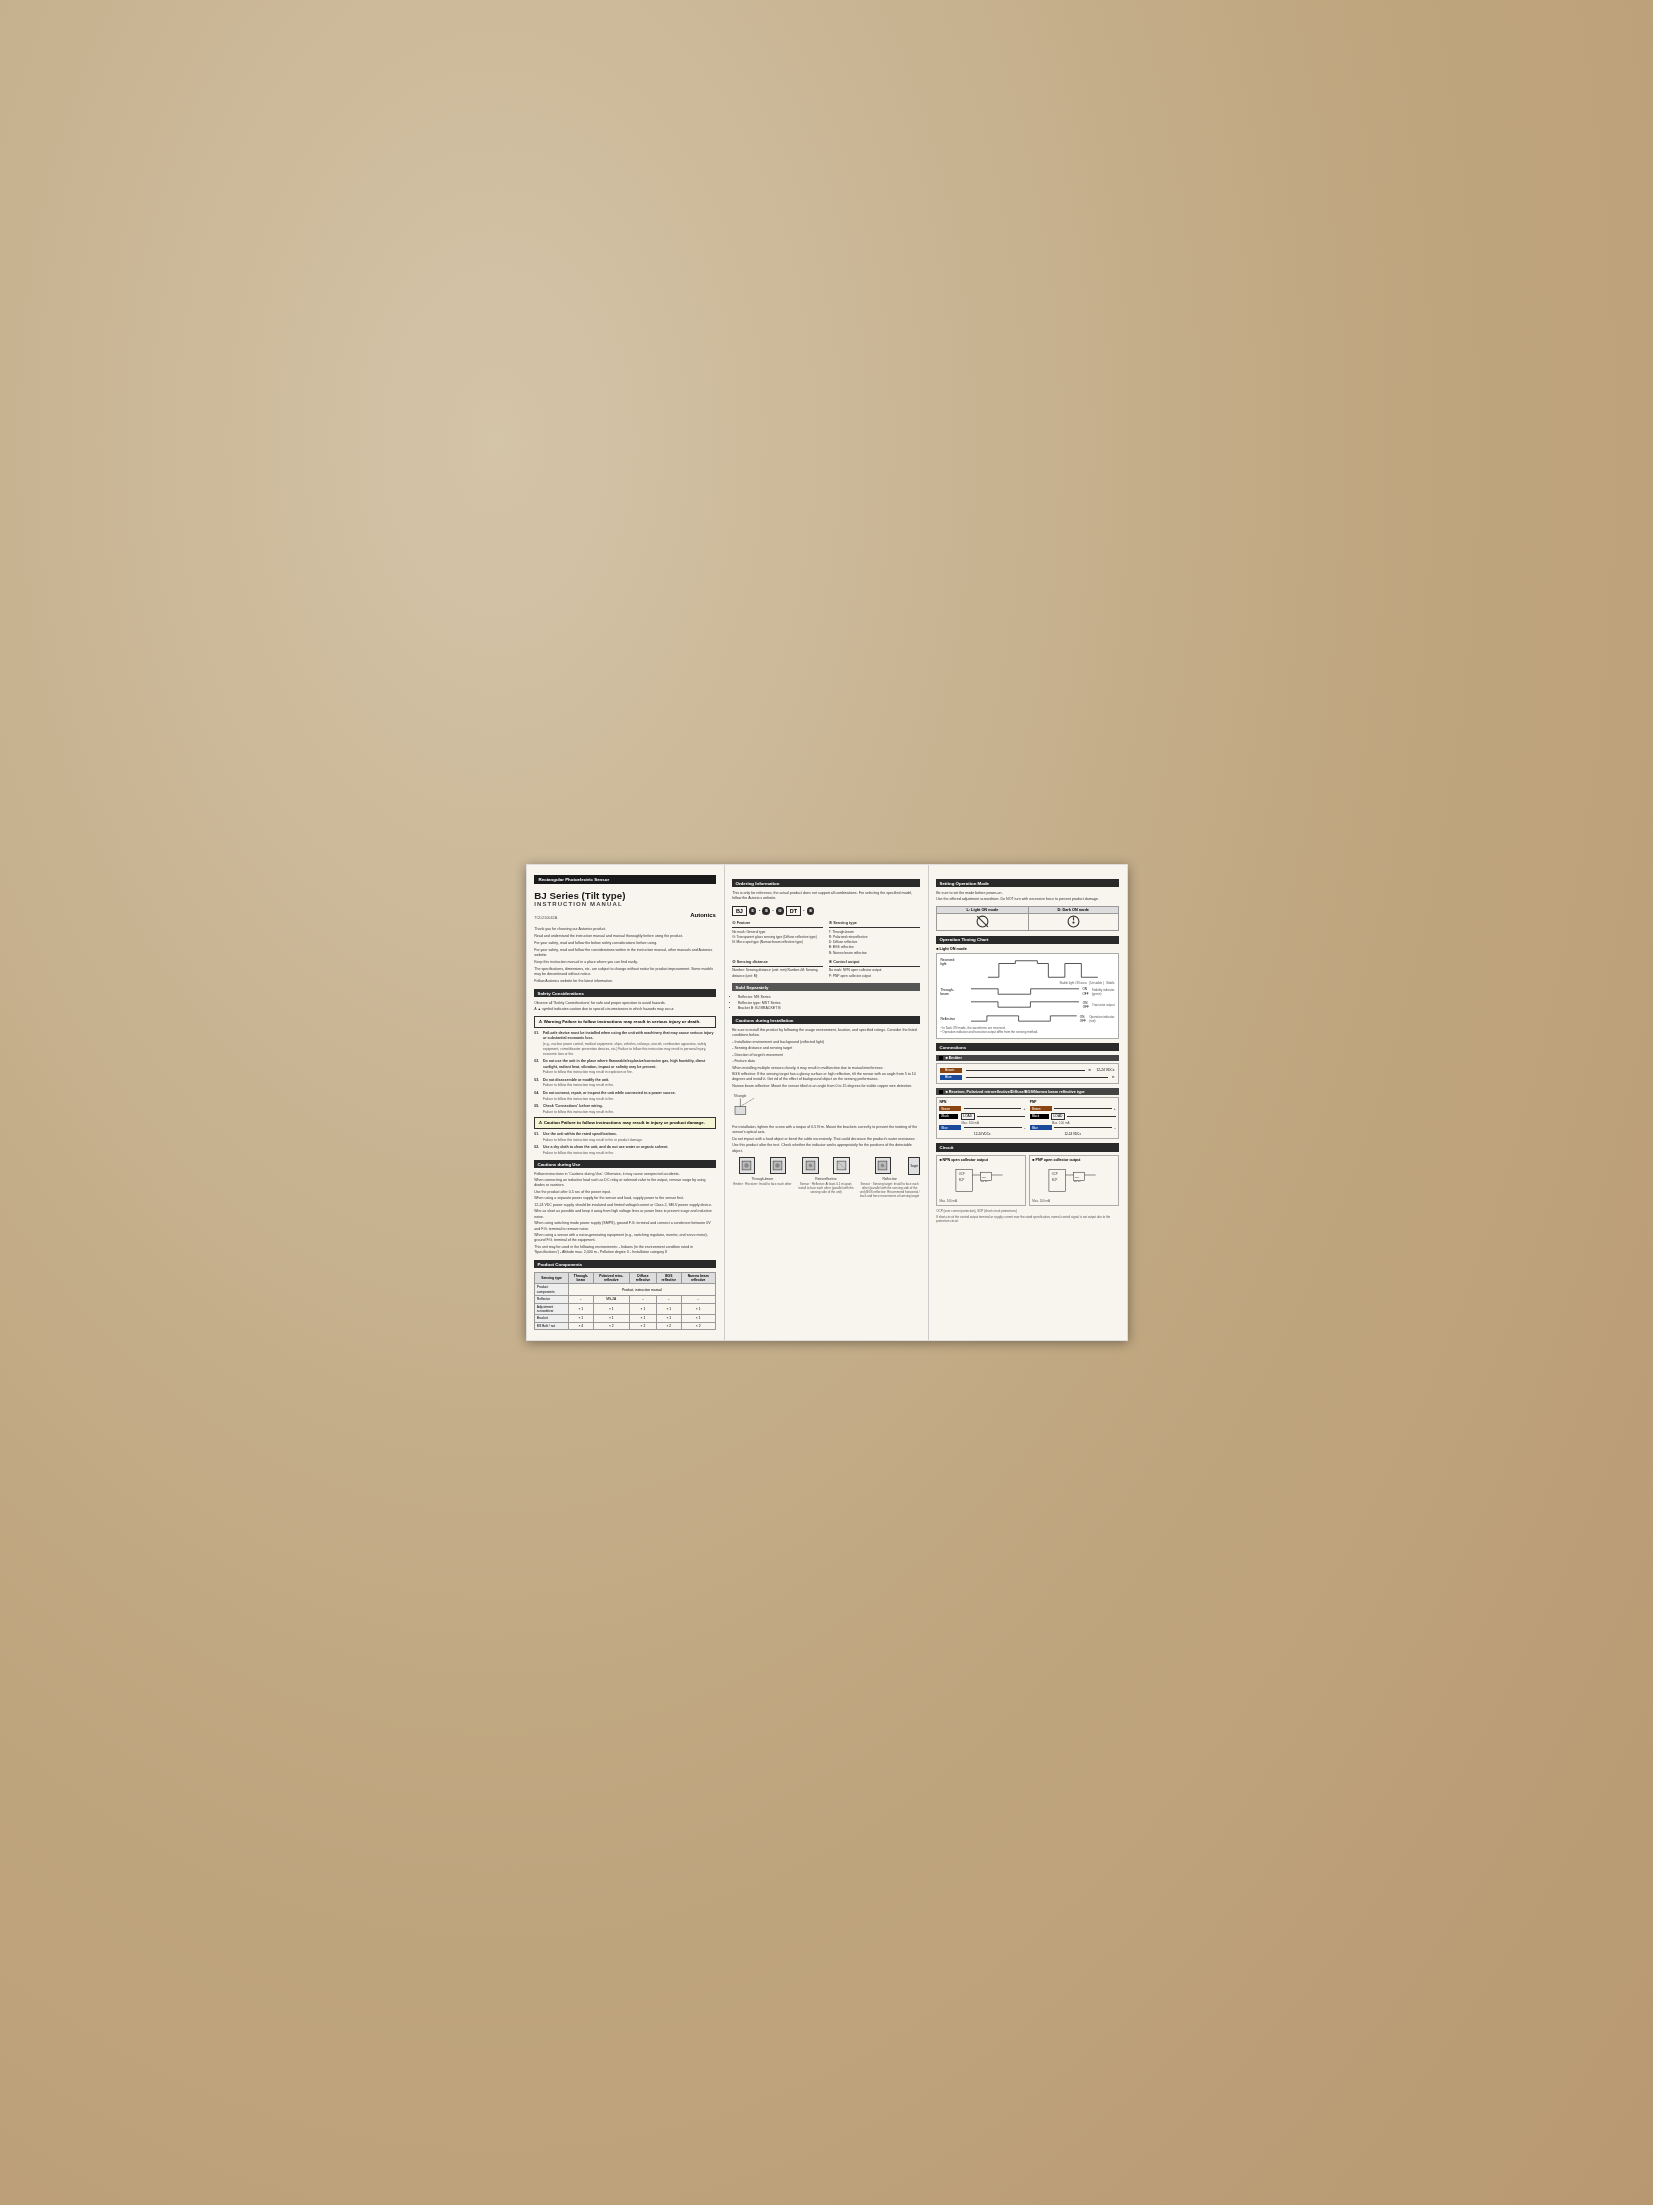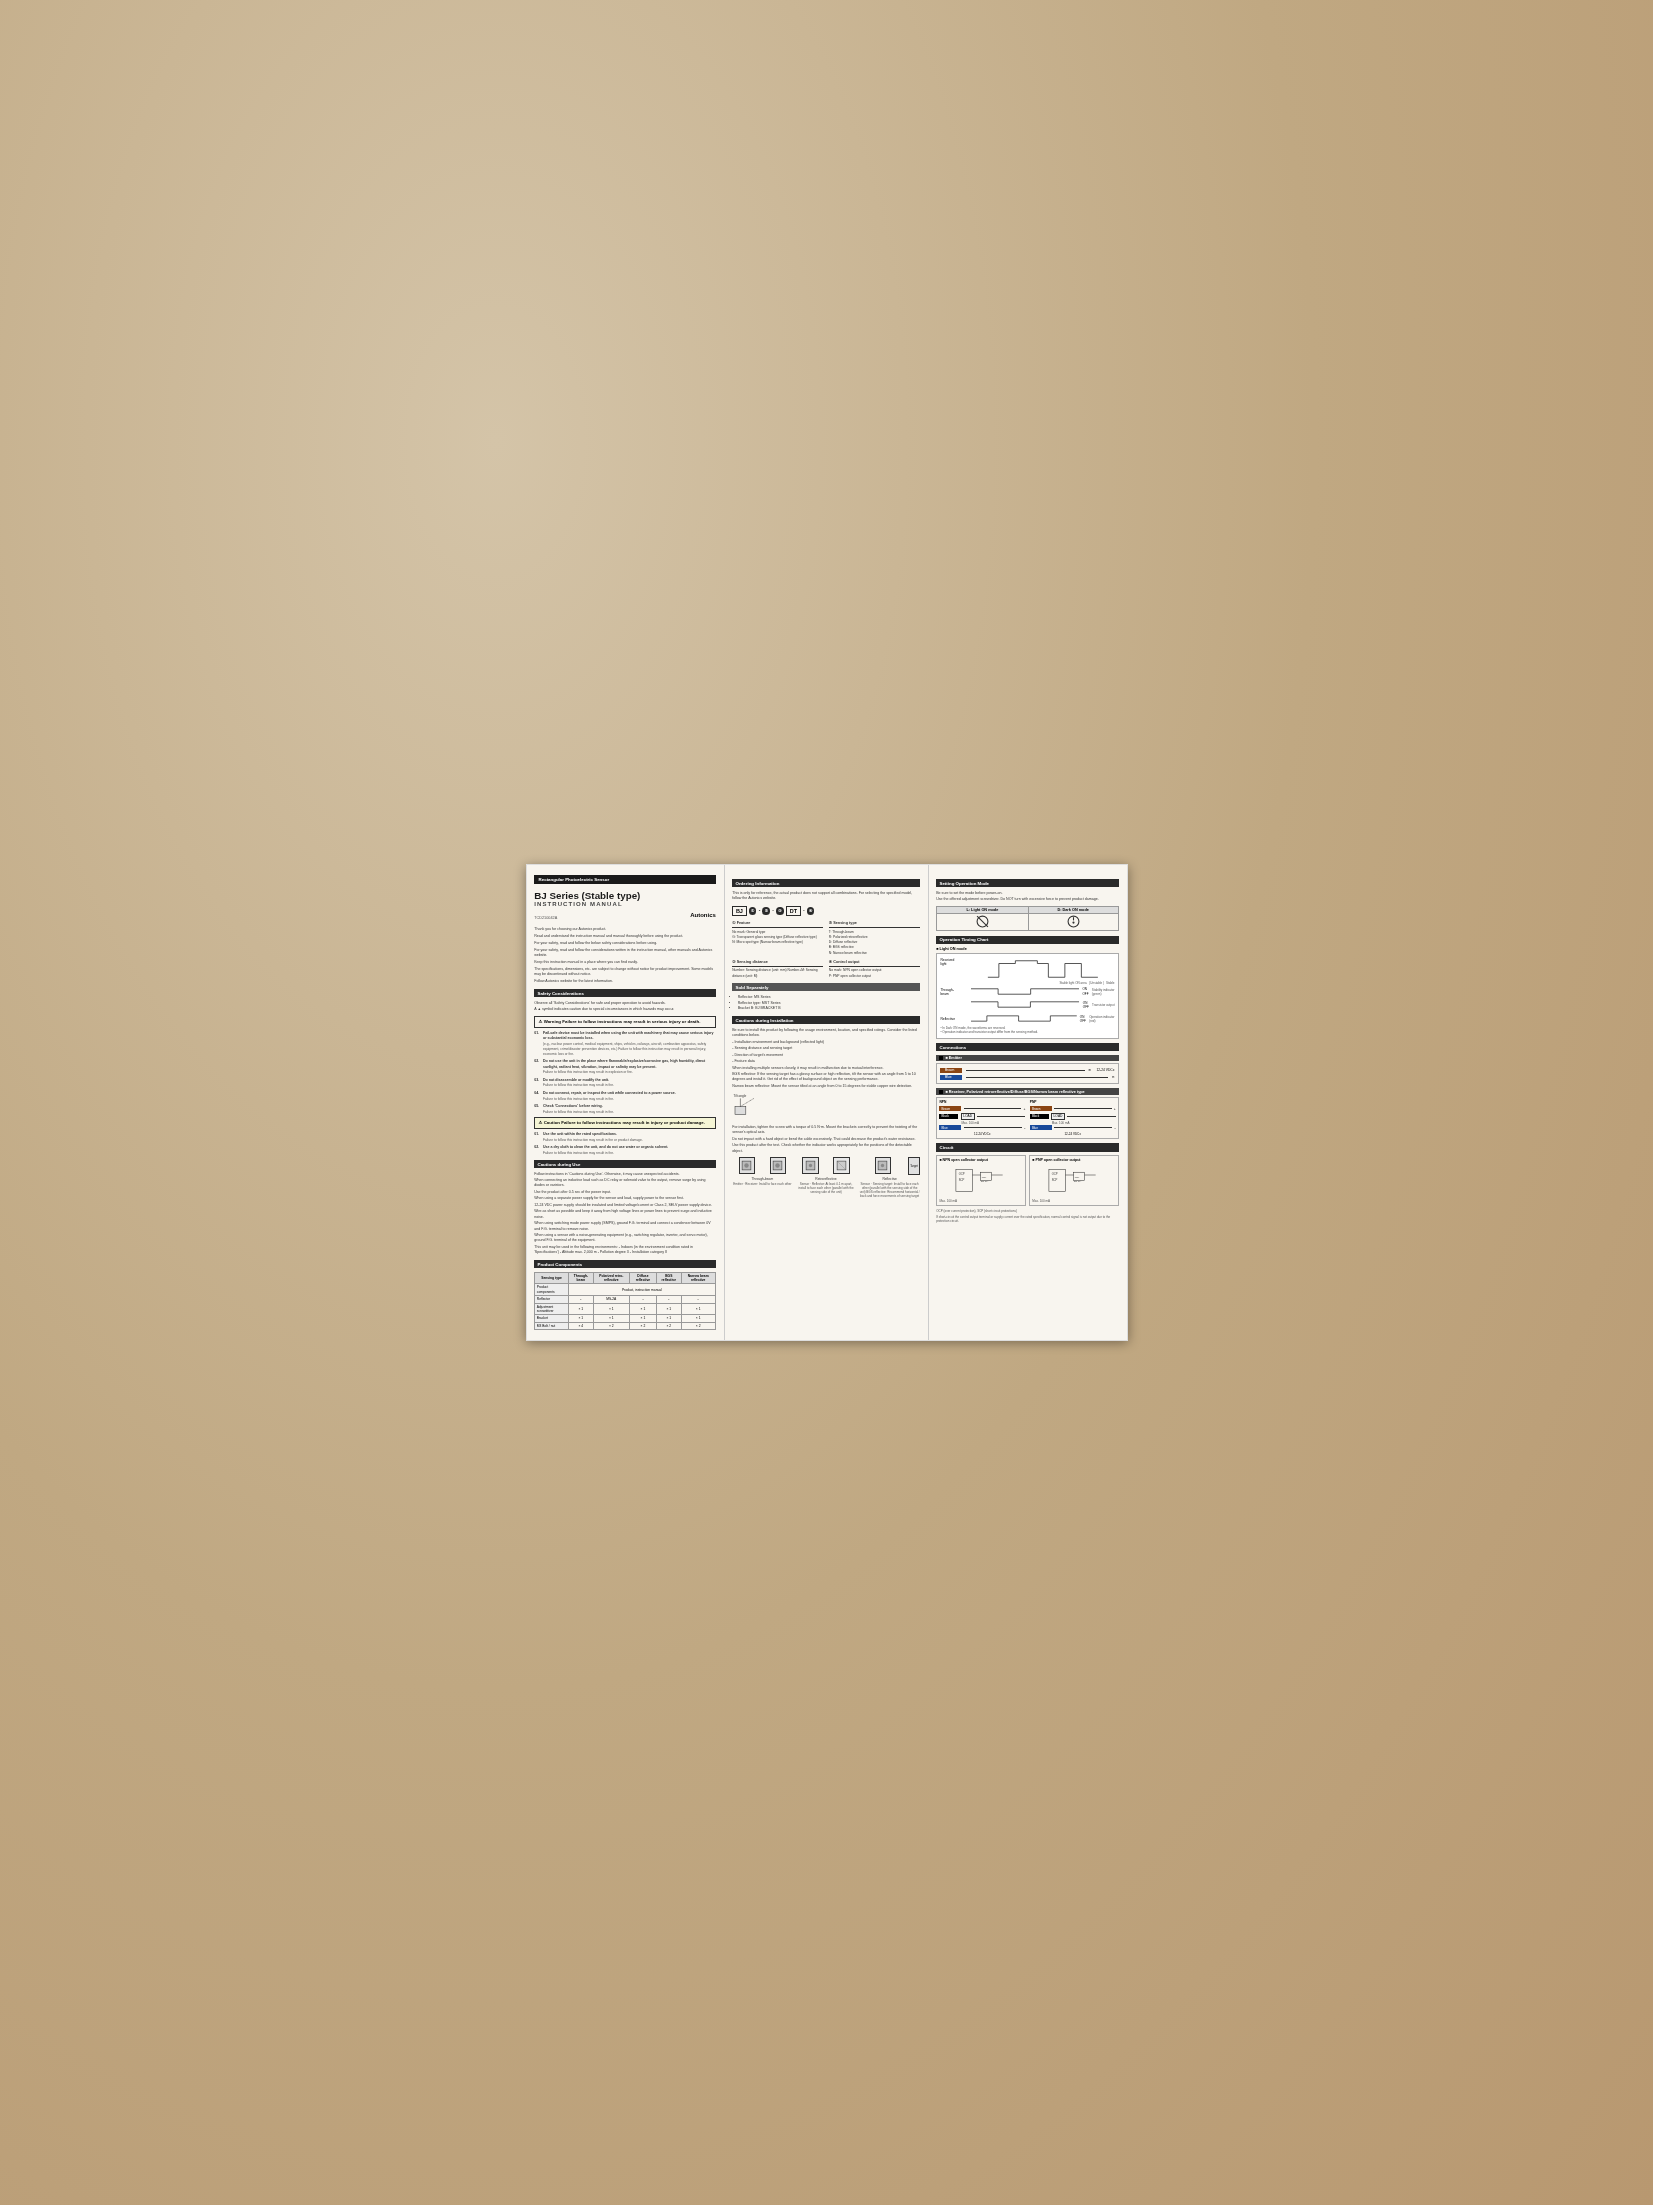--- a/index.html
+++ b/index.html
@@ -448,21 +448,21 @@
 
 <div class="document-container">
 
   <div class="left-panel">
 
     <div class="doc-header-bar">
       <div class="doc-header-bar-text">Rectangular Photoelectric Sensor</div>
     </div>
 
     <div style="margin-bottom:2.2px;">
-      <div class="series-title">BJ Series (Stable type)</div>
+      <div class="series-title">BJ Series (Tilt type)</div>
       <div class="instruction-title">INSTRUCTION MANUAL</div>
     </div>
 
     <div style="display:flex; justify-content:space-between; align-items:flex-end; margin-bottom:4.4px;">
       <div class="tcd-code">TCD210042A</div>
       <div class="brand-name">Autonics</div>
     </div>
 
     <div class="intro-text">
       <p>Thank you for choosing our Autonics product.</p>

